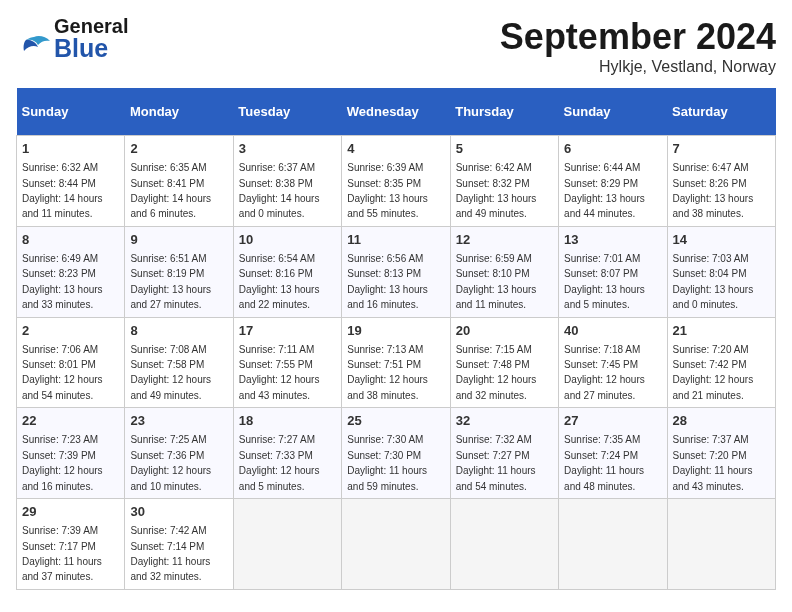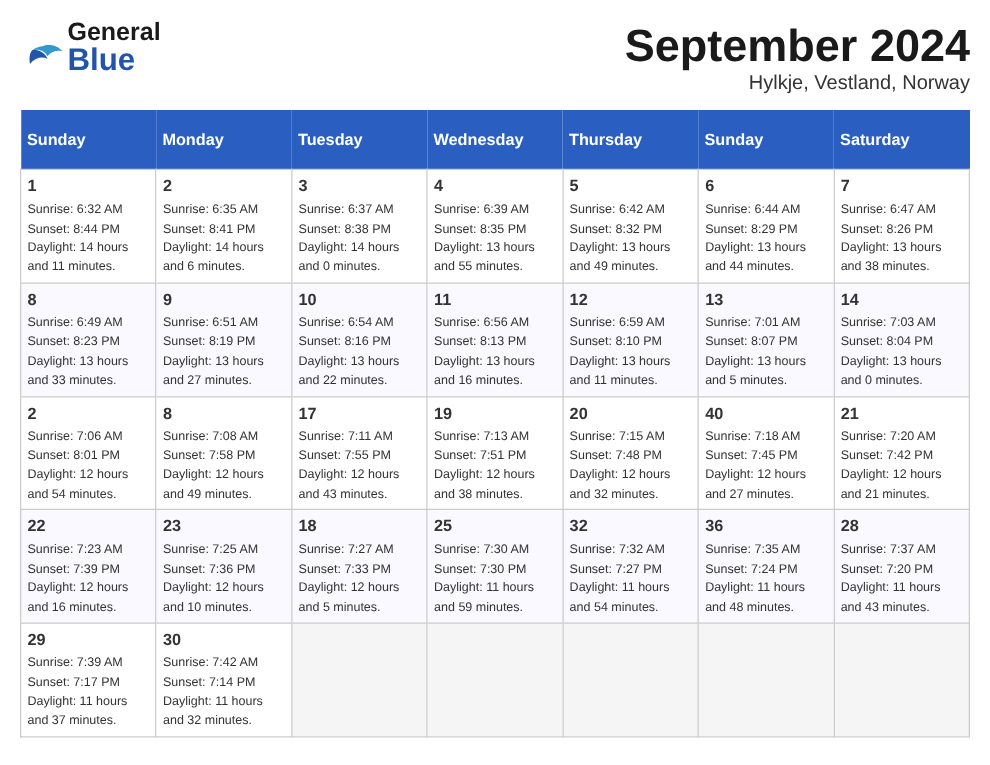--- a/index.html
+++ b/index.html
@@ -223,21 +223,21 @@
       </td>
         <td>
         <span class="day-num">25</span>
         <span class="day-info">Sunrise: 7:30 AM<br>Sunset: 7:30 PM<br>Daylight: 11 hours and 59 minutes.</span>
       </td>
         <td>
         <span class="day-num">32</span>
         <span class="day-info">Sunrise: 7:32 AM<br>Sunset: 7:27 PM<br>Daylight: 11 hours and 54 minutes.</span>
       </td>
         <td>
-        <span class="day-num">36</span>
+        <span class="day-num">27</span>
         <span class="day-info">Sunrise: 7:35 AM<br>Sunset: 7:24 PM<br>Daylight: 11 hours and 48 minutes.</span>
       </td>
         <td>
         <span class="day-num">28</span>
         <span class="day-info">Sunrise: 7:37 AM<br>Sunset: 7:20 PM<br>Daylight: 11 hours and 43 minutes.</span>
       </td>
       </tr>
       <tr>
         <td>
         <span class="day-num">29</span>

